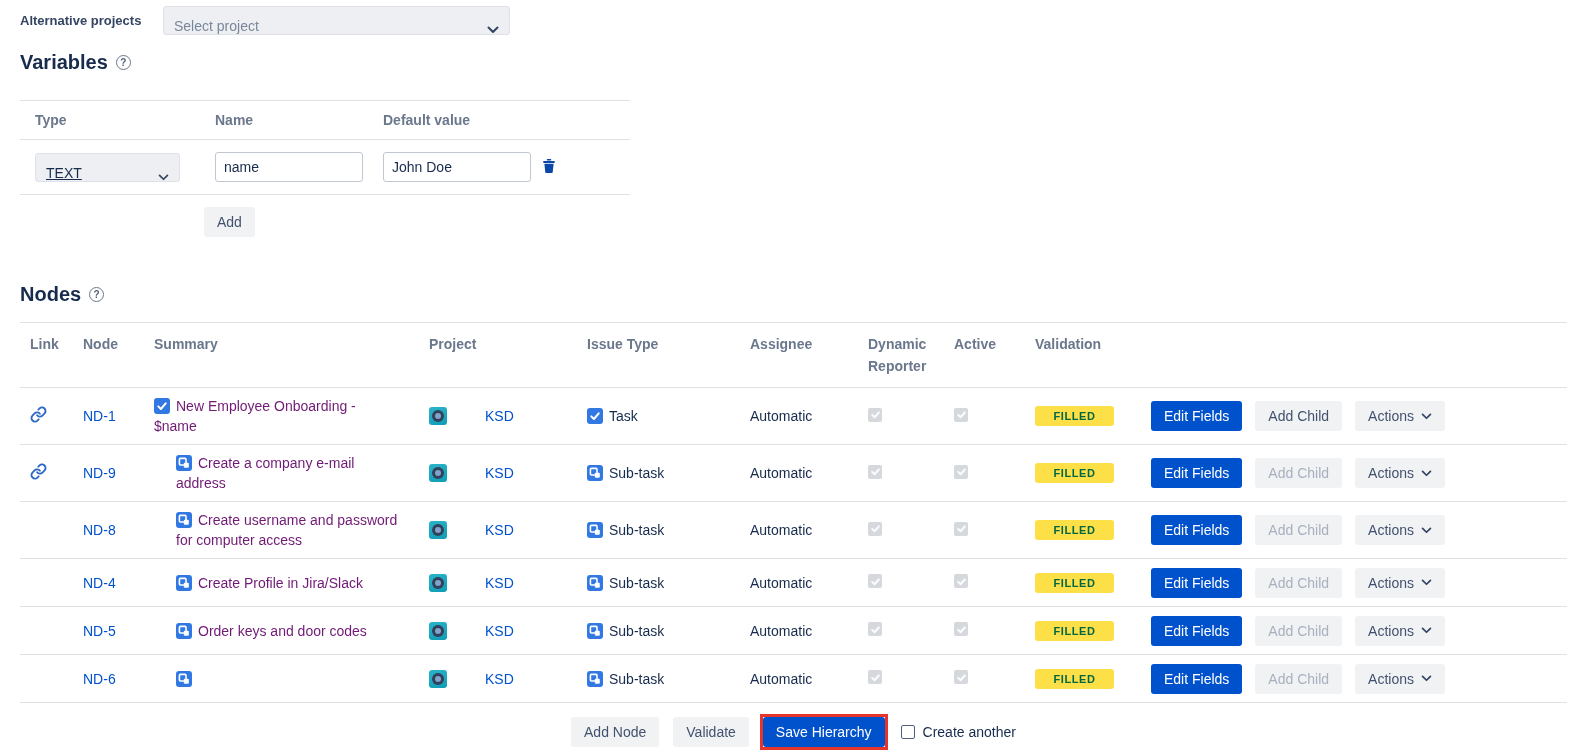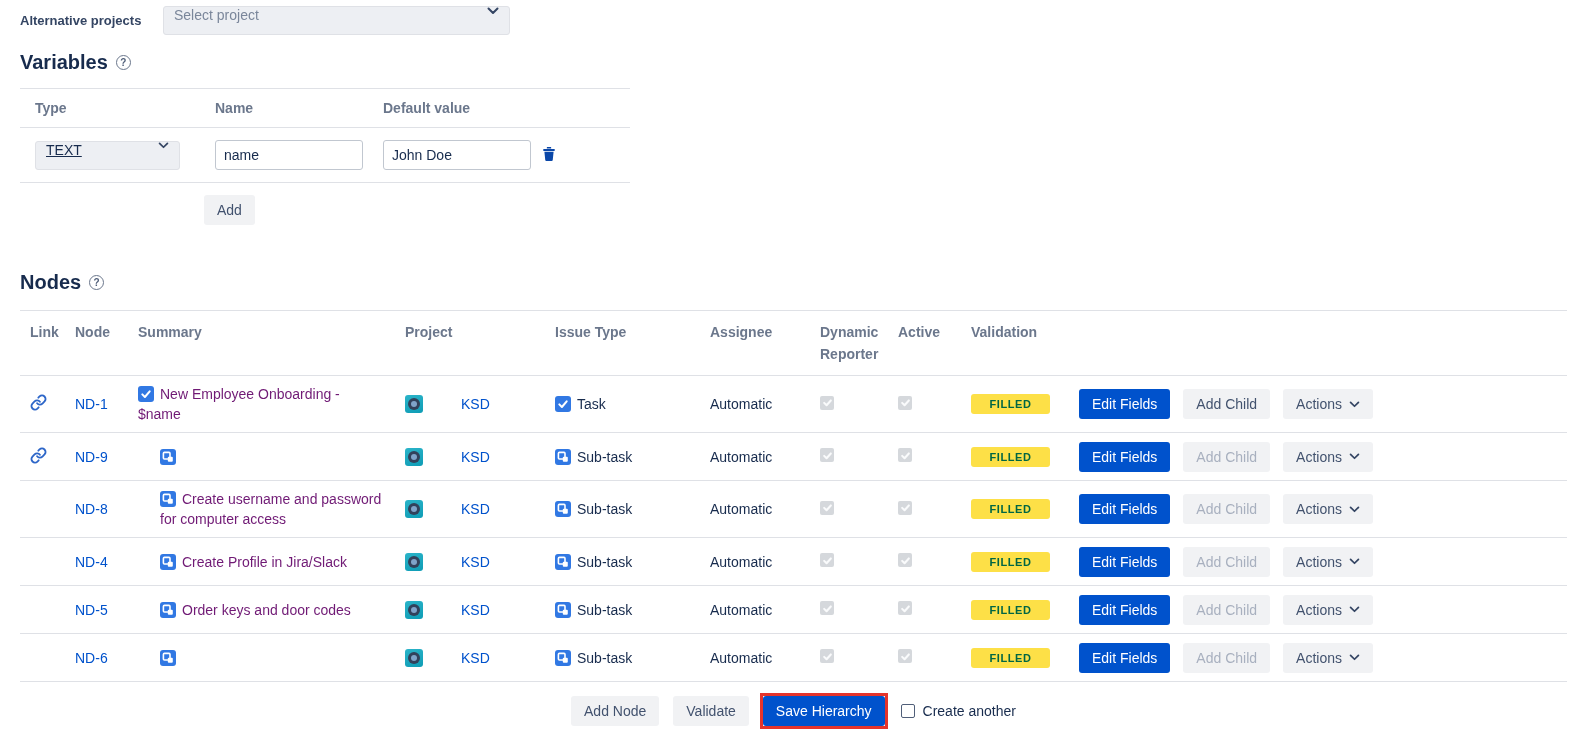--- a/index.html
+++ b/index.html
@@ -9,38 +9,38 @@
     font-family: "Liberation Sans", sans-serif;
     color: #172B4D; font-size: 14px;
   }
   .page { padding: 6px 16px 0 20px; }
 
   
   .top-row { display: flex; align-items: center; margin-bottom: 16px; }
   .top-label { font-weight: 700; font-size: 13px; color: #344563; width: 143px; }
   .fake-select {
     width: 347px; height: 29px; background: #EDEFF3; border: 1px solid #DFE1E6;
-    border-radius: 3px; display: flex; align-items: flex-start; justify-content: space-between;
+    border-radius: 3px; display: flex; align-items: flex-end; justify-content: space-between;
     padding: 0 10px; cursor: pointer;
   }
   .fake-select .ph { color: #7A869A; }
   .fake-select.small { width: 145px; background: #EDEFF3; }
   .fake-select.small .val { color: #172B4D; }
   .chev { color: #344563; display: inline-flex; }
 
   
   h2.sec { font-size: 20px; font-weight: 600; color: #172B4D; display: flex; align-items: center; gap: 8px; }
   .help {
     width: 15px; height: 15px; border: 1px solid #6B778C; border-radius: 50%;
     color: #505F79; font-size: 10px; font-weight: 700; display: inline-flex;
     align-items: center; justify-content: center; line-height: 1;
   }
 
   
-  .vars { width: 610px; margin-top: 14px; }
+  .vars { width: 610px; margin-top: 26px; }
   .vars-head, .vars-row { display: grid; grid-template-columns: 180px 168px 150px 1fr; align-items: center; }
   .vars-head { border-top: 1px solid #DFE1E6; border-bottom: 1px solid #DFE1E6; padding: 11px 0; }
   .vars-head > div { color: #6B778C; font-weight: 600; padding-left: 15px; }
   .vars-row { border-bottom: 1px solid #DFE1E6; padding: 12px 0; }
   .vars-row > div { padding-left: 15px; text-decoration: underline; }
   .txt-input {
     width: 148px; height: 30px; border: 1px solid #C1C7D0; border-radius: 3px;
     padding: 0 8px; font-size: 14px; font-family: "Liberation Sans", sans-serif; color: #172B4D;
   }
   .trash-btn { background: none; border: none; cursor: pointer; display: inline-flex; margin-left: 8px; }
@@ -57,20 +57,21 @@
   .btn-disabled { color: #A8B0BF; cursor: default; }
   .save-wrap { outline: 3px solid #E5342B; outline-offset: 0px; display: inline-flex; }
 
   
   .nodes-sec { margin-top: 46px; }
   .ntable { margin-top: 16px; }
   .ngrid {
     display: grid;
     grid-template-columns: 45px 63px 267px 150px 155px 110px 78px 73px 108px 300px 1fr;
     align-items: center;
+    gap: 8px;
   }
   .ngrid > .cell { padding-left: 10px; }
   .nhead { border-top: 1px solid #DFE1E6; border-bottom: 1px solid #DFE1E6; padding: 10px 0; align-items: start; }
   .nhead > .cell { color: #6B778C; font-weight: 600; line-height: 22px; }
   .node-row { border-bottom: 1px solid #DFE1E6; padding: 8px 0; min-height: 48px; }
   .node-id { color: #0052CC; text-decoration: none; cursor: pointer; }
   .summary { line-height: 20px; width: 235px; }
   .summary.lvl1 { margin-left: 22px; width: 225px; }
   .sum-link { color: #701a75; text-decoration: none; cursor: pointer; text-align: center; }
   .it-icon { display: inline-flex; vertical-align: -3px; margin-right: 6px; }
@@ -268,21 +269,21 @@
         <div class="cell"><span style="cursor:pointer"><svg width="17" height="17" viewBox="0 0 24 24">
                 <use href="#i-link"></use>
               </svg></span></div>
         <div class="cell"><a class="node-id">ND-9</a></div>
         <div class="cell">
             <div class="summary lvl1">
           <span class="it-icon">
                 <svg width="16" height="16" viewBox="0 0 16 16">
                   <use href="#i-subtask"></use>
                 </svg>
-              </span>
+              </span><a class="sum-link">Create a company e-mail address</a>
         </div>
           </div>
         <div class="cell">
             <div class="proj">
           <span class="avatar">
                 <span class="inner">
                   <span class="dot"></span>
                 </span>
               </span>
           <a>KSD</a>

